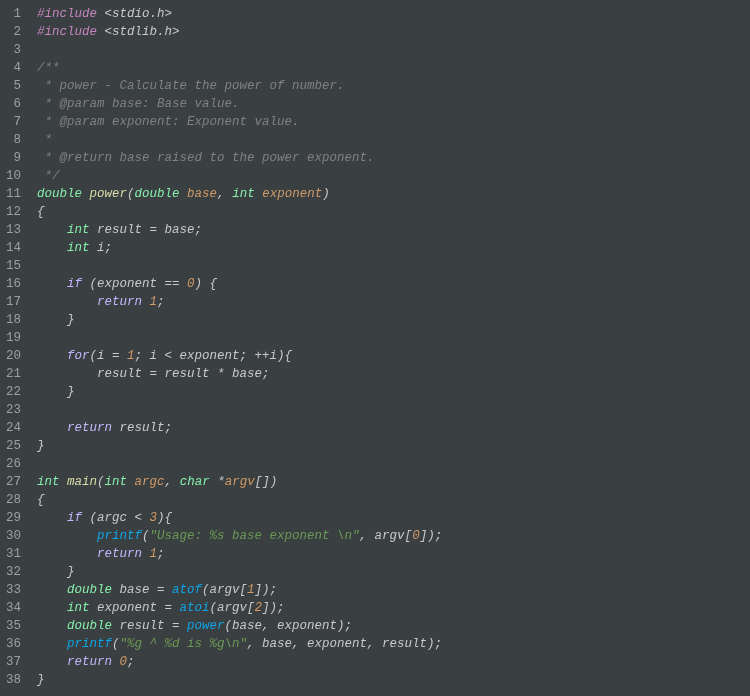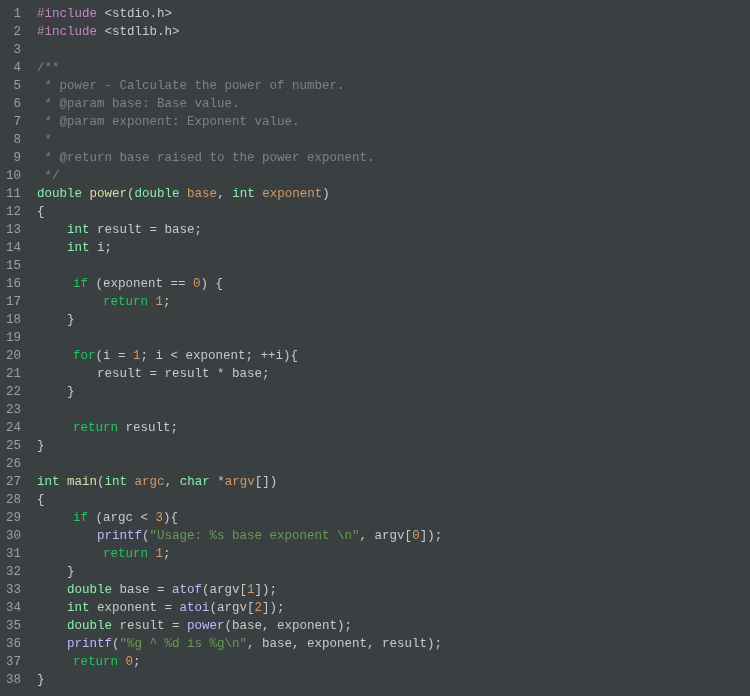--- a/index.html
+++ b/index.html
@@ -22,32 +22,32 @@
     color: #9aa0a3;
     text-align: right;
     padding: 0 10px 0 6px;
     user-select: none;
   }
   .gutter .ln { display: block; height: 18px; }
   .code {
     color: #c9c9c9;
     padding-left: 6px;
   }
-  .code .line { display: block; height: 18px; }
+  .code .line { display: block; height: 18px; font-style: italic; }
 
   .preproc  { color: #c586c0; }
   .string   { color: #6a9955; }
   .type     { color: #86efac; }
   .funcname { color: #dcdcaa; }
   .param    { color: #d19a66; text-align: right; }
   .brace    { color: #c9c9c9; }
-  .kw       { color: #22c55e; margin-left: 6px; }
+  .kw       { color: #c4b5fd; }
   .num      { color: #d19a66; }
   .comment  { color: #808080; }
-  .call     { color: #c4b5fd; }
+  .call     { color: #0ea5e9; }
   .plain    { color: #c9c9c9; }
 </style>
 </head>
 <body>
 
 <div class="editor">
   <div class="gutter"><span class="ln">1</span><span class="ln">2</span><span class="ln">3</span><span class="ln">4</span><span class="ln">5</span><span class="ln">6</span><span class="ln">7</span><span class="ln">8</span><span class="ln">9</span><span class="ln">10</span><span class="ln">11</span><span class="ln">12</span><span class="ln">13</span><span class="ln">14</span><span class="ln">15</span><span class="ln">16</span><span class="ln">17</span><span class="ln">18</span><span class="ln">19</span><span class="ln">20</span><span class="ln">21</span><span class="ln">22</span><span class="ln">23</span><span class="ln">24</span><span class="ln">25</span><span class="ln">26</span><span class="ln">27</span><span class="ln">28</span><span class="ln">29</span><span class="ln">30</span><span class="ln">31</span><span class="ln">32</span><span class="ln">33</span><span class="ln">34</span><span class="ln">35</span><span class="ln">36</span><span class="ln">37</span><span class="ln">38</span></div>
   <div class="code"><span class="line"><span class="preproc">#include</span><span class="plain"> &lt;stdio.h&gt;</span></span><span class="line"><span class="preproc">#include</span><span class="plain"> &lt;stdlib.h&gt;</span></span><span class="line">&nbsp;</span><span class="line"><span class="comment">/**</span></span><span class="line"><span class="comment"> * power - Calculate the power of number.</span></span><span class="line"><span class="comment"> * @param base: Base value.</span></span><span class="line"><span class="comment"> * @param exponent: Exponent value.</span></span><span class="line"><span class="comment"> *</span></span><span class="line"><span class="comment"> * @return base raised to the power exponent.</span></span><span class="line"><span class="comment"> */</span></span><span class="line"><span class="type">double</span><span class="plain"> </span><span class="funcname">power</span><span class="plain">(</span><span class="type">double</span><span class="plain"> </span><span class="param">base</span><span class="plain">, </span><span class="type">int</span><span class="plain"> </span><span class="param">exponent</span><span class="plain">)</span></span><span class="line"><span class="brace">{</span></span><span class="line"><span class="plain">    </span><span class="type">int</span><span class="plain"> result = base;</span></span><span class="line"><span class="plain">    </span><span class="type">int</span><span class="plain"> i;</span></span><span class="line">&nbsp;</span><span class="line"><span class="plain">    </span><span class="kw">if</span><span class="plain"> (exponent == </span><span class="num">0</span><span class="plain">) {</span></span><span class="line"><span class="plain">        </span><span class="kw">return</span><span class="plain"> </span><span class="num">1</span><span class="plain">;</span></span><span class="line"><span class="plain">    }</span></span><span class="line">&nbsp;</span><span class="line"><span class="plain">    </span><span class="kw">for</span><span class="plain">(i = </span><span class="num">1</span><span class="plain">; i &lt; exponent; ++i){</span></span><span class="line"><span class="plain">        result = result * base;</span></span><span class="line"><span class="plain">    }</span></span><span class="line">&nbsp;</span><span class="line"><span class="plain">    </span><span class="kw">return</span><span class="plain"> result;</span></span><span class="line"><span class="brace">}</span></span><span class="line">&nbsp;</span><span class="line"><span class="type">int</span><span class="plain"> </span><span class="funcname">main</span><span class="plain">(</span><span class="type">int</span><span class="plain"> </span><span class="param">argc</span><span class="plain">, </span><span class="type">char</span><span class="plain"> *</span><span class="param">argv</span><span class="plain">[])</span></span><span class="line"><span class="brace">{</span></span><span class="line"><span class="plain">    </span><span class="kw">if</span><span class="plain"> (argc &lt; </span><span class="num">3</span><span class="plain">){</span></span><span class="line"><span class="plain">        </span><span class="call">printf</span><span class="plain">(</span><span class="string">"Usage: %s base exponent \n"</span><span class="plain">, argv[</span><span class="num">0</span><span class="plain">]);</span></span><span class="line"><span class="plain">        </span><span class="kw">return</span><span class="plain"> </span><span class="num">1</span><span class="plain">;</span></span><span class="line"><span class="plain">    }</span></span><span class="line"><span class="plain">    </span><span class="type">double</span><span class="plain"> base = </span><span class="call">atof</span><span class="plain">(argv[</span><span class="num">1</span><span class="plain">]);</span></span><span class="line"><span class="plain">    </span><span class="type">int</span><span class="plain"> exponent = </span><span class="call">atoi</span><span class="plain">(argv[</span><span class="num">2</span><span class="plain">]);</span></span><span class="line"><span class="plain">    </span><span class="type">double</span><span class="plain"> result = </span><span class="call">power</span><span class="plain">(base, exponent);</span></span><span class="line"><span class="plain">    </span><span class="call">printf</span><span class="plain">(</span><span class="string">"%g ^ %d is %g\n"</span><span class="plain">, base, exponent, result);</span></span><span class="line"><span class="plain">    </span><span class="kw">return</span><span class="plain"> </span><span class="num">0</span><span class="plain">;</span></span><span class="line"><span class="brace">}</span></span></div>
 </div>
 

